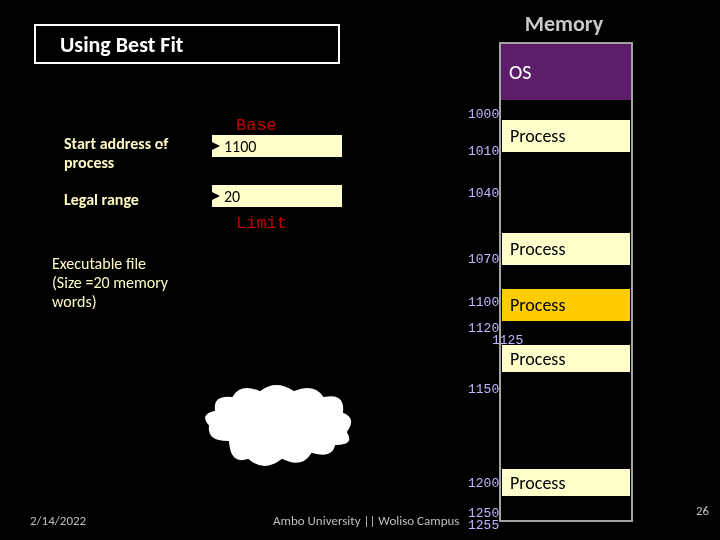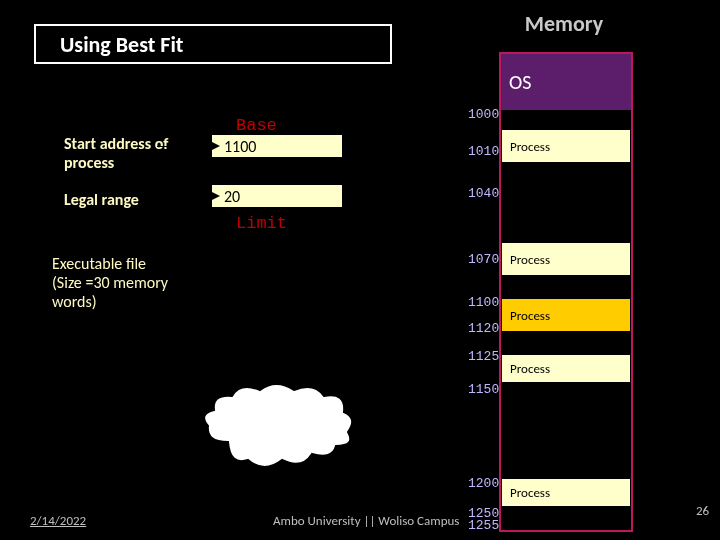--- a/index.html
+++ b/index.html
@@ -9,21 +9,21 @@
     height: 540px;
     background: #000;
     font-family: "Calibri", "Segoe UI", Arial, sans-serif;
     position: relative;
     overflow: hidden;
   }
   .title-bar {
     position: absolute;
     left: 34px;
     top: 24px;
-    width: 358px;
+    width: 306px;
     height: 40px;
     background: #000;
     border: 2px solid #fff;
     display: flex;
     align-items: center;
     padding-left: 24px;
     box-sizing: border-box;
     font-size: 22px;
     font-weight: 700;
     color: #fff;
@@ -53,34 +53,34 @@
     top: 10px;
     width: 130px;
     text-align: center;
     font-size: 22px;
     font-weight: 700;
     color: #c8c8c8;
   }
   .memory-bar {
     position: absolute;
     left: 499px;
-    top: 52px;
+    top: 42px;
     width: 130px;
     height: 476px;
     background: #000;
-    border: 2px solid #be185d;
+    border: 2px solid #a3a3a3;
   }
   .mem-seg {
     position: absolute;
     left: 0;
     right: 0;
     border: 1px solid #000;
     display: flex;
     align-items: center;
-    font-size: 13px;
+    font-size: 18px;
     padding-left: 8px;
     box-sizing: border-box;
     color: #000;
   }
   .mem-seg.os {
     background: #5c1e6b;
     color: #fff;
     font-size: 20px;
     border: none;
   }
@@ -160,21 +160,21 @@
 
 <div class="little-label" style="left:236px; top:214px;">Limit</div>
 
 <div class="arrow-line" style="left:157px; top:146px; width:54px;"></div>
 <div class="arrow-head" style="left:212px; top:142px;"></div>
 
 <div class="arrow-line" style="left:157px; top:196px; width:54px;"></div>
 <div class="arrow-head" style="left:212px; top:192px;"></div>
 
 <div class="label-text" style="left:52px; top:254px; width:150px; white-space:pre-line;">Executable file
- (Size =30 memory words)</div>
+ (Size =20 memory words)</div>
 
 <div class="memory-title">Memory</div>
 
 <div class="memory-bar">
   <div class="mem-seg os" style="top:0; height:56px;">
     <span>OS</span>
   </div>
   <div class="mem-seg process" style="top:75px; height:34px;">
     <span>Process</span>
   </div>
@@ -191,27 +191,27 @@
     <span>Process</span>
   </div>
 </div>
 
 <div class="addr" style="left:468px; top:107px;">1000</div>
 <div class="addr" style="left:468px; top:144px;">1010</div>
 <div class="addr" style="left:468px; top:186px;">1040</div>
 <div class="addr" style="left:468px; top:252px;">1070</div>
 <div class="addr" style="left:468px; top:295px;">1100</div>
 <div class="addr" style="left:468px; top:321px;">1120</div>
-<div class="addr" style="left:468px; top:333px;margin-top:16px;">1125</div>
+<div class="addr" style="left:492px; top:333px;">1125</div>
 <div class="addr" style="left:468px; top:382px;">1150</div>
 <div class="addr" style="left:468px; top:476px;">1200</div>
 <div class="addr" style="left:468px; top:506px;text-align:right;">1250</div>
 <div class="addr" style="left:468px; top:518px;">1255</div>
 
 <div class="cloud-wrap">
   <svg viewBox="0 0 160 92">
     <path d="M30 60 Q8 60 10 44 Q0 32 16 28 Q14 12 34 14 Q42 0 62 8 Q78 -4 96 8 Q116 0 126 14 Q148 10 146 30 Q160 36 150 50 Q158 64 138 64 Q134 78 114 72 Q104 88 84 78 Q66 92 50 78 Q32 84 30 60 Z" fill="#ffffff" stroke="#000" stroke-width="2"></path>
   </svg>
 </div>
 
-<div class="footer" style="left:30px;text-decoration:underline;">2/14/2022</div>
+<div class="footer" style="left:30px;">2/14/2022</div>
 <div class="footer" style="left:273px;">Ambo University || Woliso Campus</div>
 <div class="footer" style="left:696px; bottom:22px; color:#bfbfbf;">26</div>
 
 </body></html>

